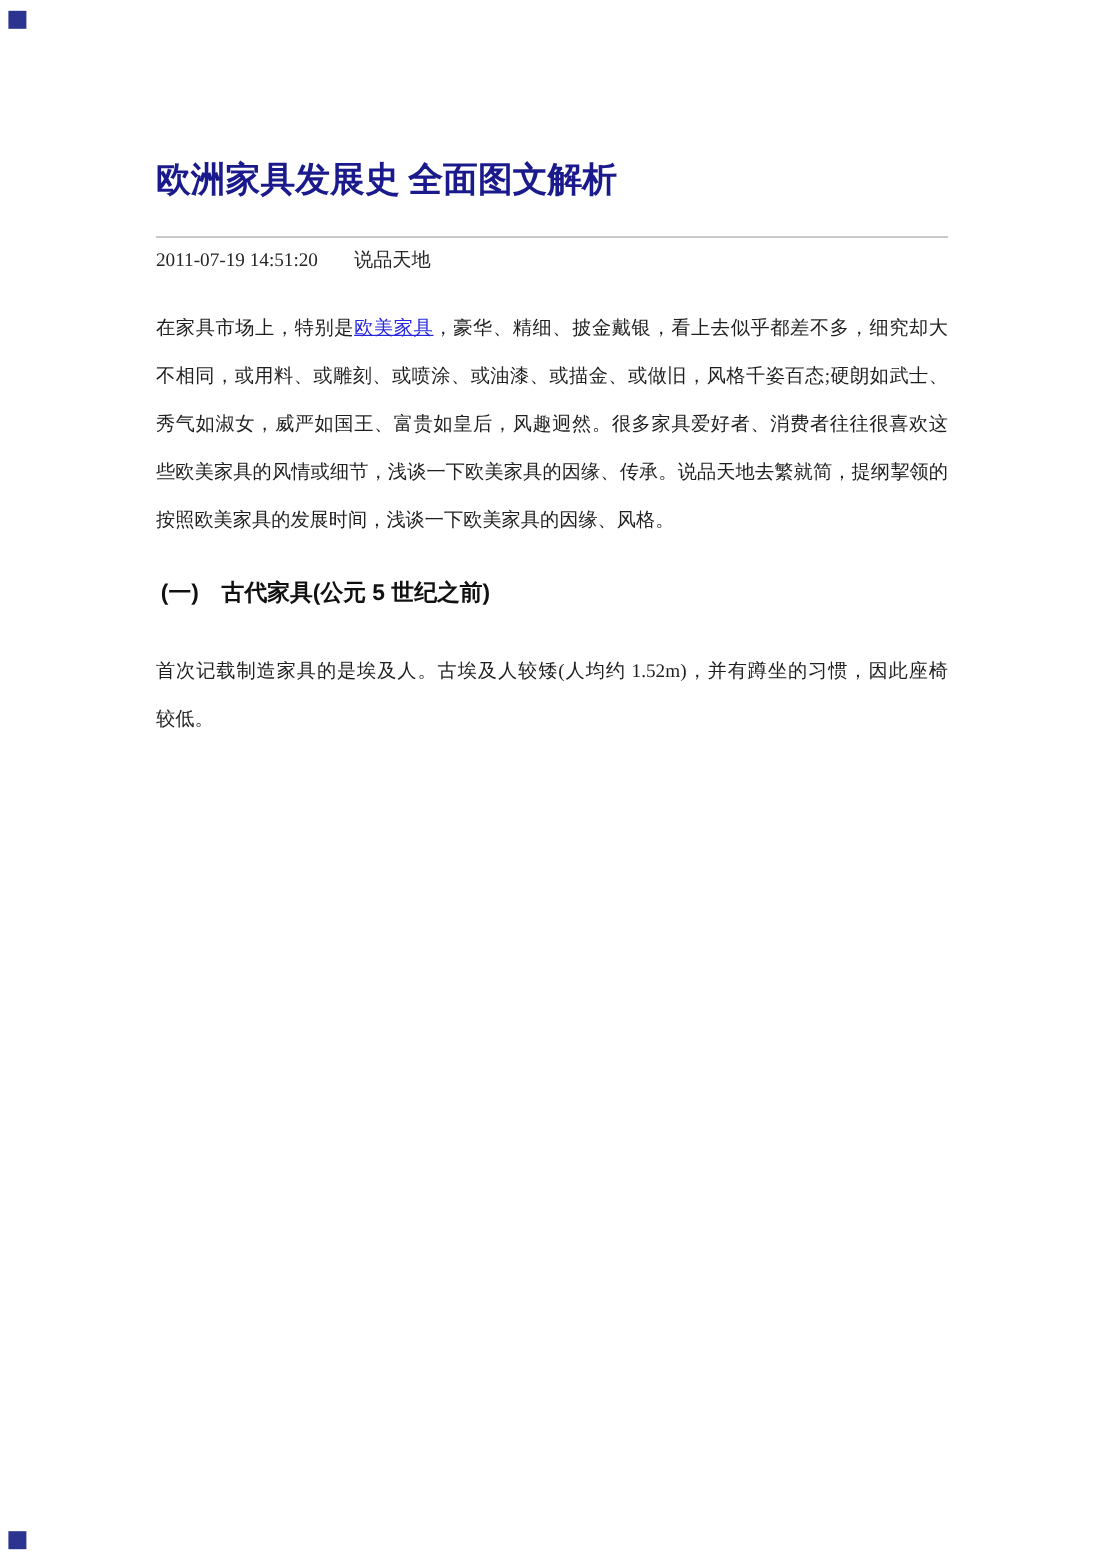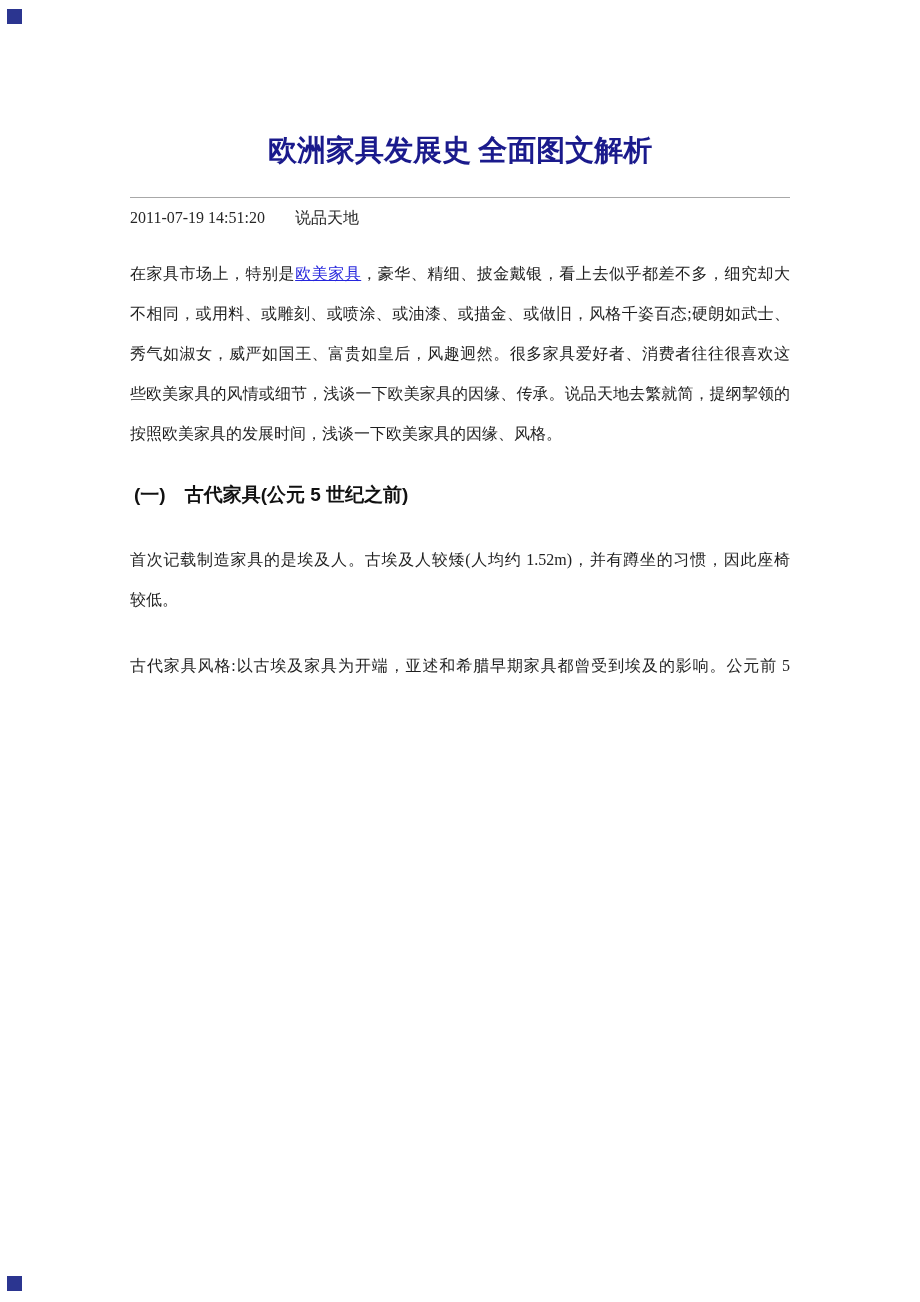--- a/index.html
+++ b/index.html
@@ -26,21 +26,21 @@
 
   .content {
     width: 660px;
     margin: 0 auto;
     padding-top: 106px;
   }
   .title {
     font-size: 29px;
     line-height: 50px;
     font-weight: bold;
-    text-align: center;
+    text-align: left;
     color: var(--title-color, #1a1a8c);
     font-family: "Liberation Serif", serif;
   }
   .divider {
     height: 0;
     border-top: 1px solid var(--divider-color, #a8a8a8);
     margin-top: 22px;
   }
   .meta {
     margin-top: 8px;
@@ -99,16 +99,15 @@
         <div class="line justify"><span>秀气如淑女，威严如国王、富贵如皇后，风趣迥然。很多家具爱好者、消费者往往很喜欢这</span></div>
         <div class="line justify"><span>些欧美家具的风情或细节，浅谈一下欧美家具的因缘、传承。说品天地去繁就简，提纲挈领的</span></div>
         <div class="line"><span>按照欧美家具的发展时间，浅谈一下欧美家具的因缘、风格。</span></div>
       </div>
       <div class="heading">(一)　古代家具(公元 5 世纪之前)</div>
       <div class="para">
         <div class="line justify"><span>首次记载制造家具的是埃及人。古埃及人较矮(人均约 1.52m)，并有蹲坐的习惯，因此座椅</span></div>
         <div class="line"><span>较低。</span></div>
       </div>
       <div class="para">
-        <div class="line justify"><span>古代家具风格:以古埃及家具为开端，亚述和希腊早期家具都曾受到埃及的影响。公元前 5</span></div>
       </div>
     </article>
 </div>
 
 </body></html>

